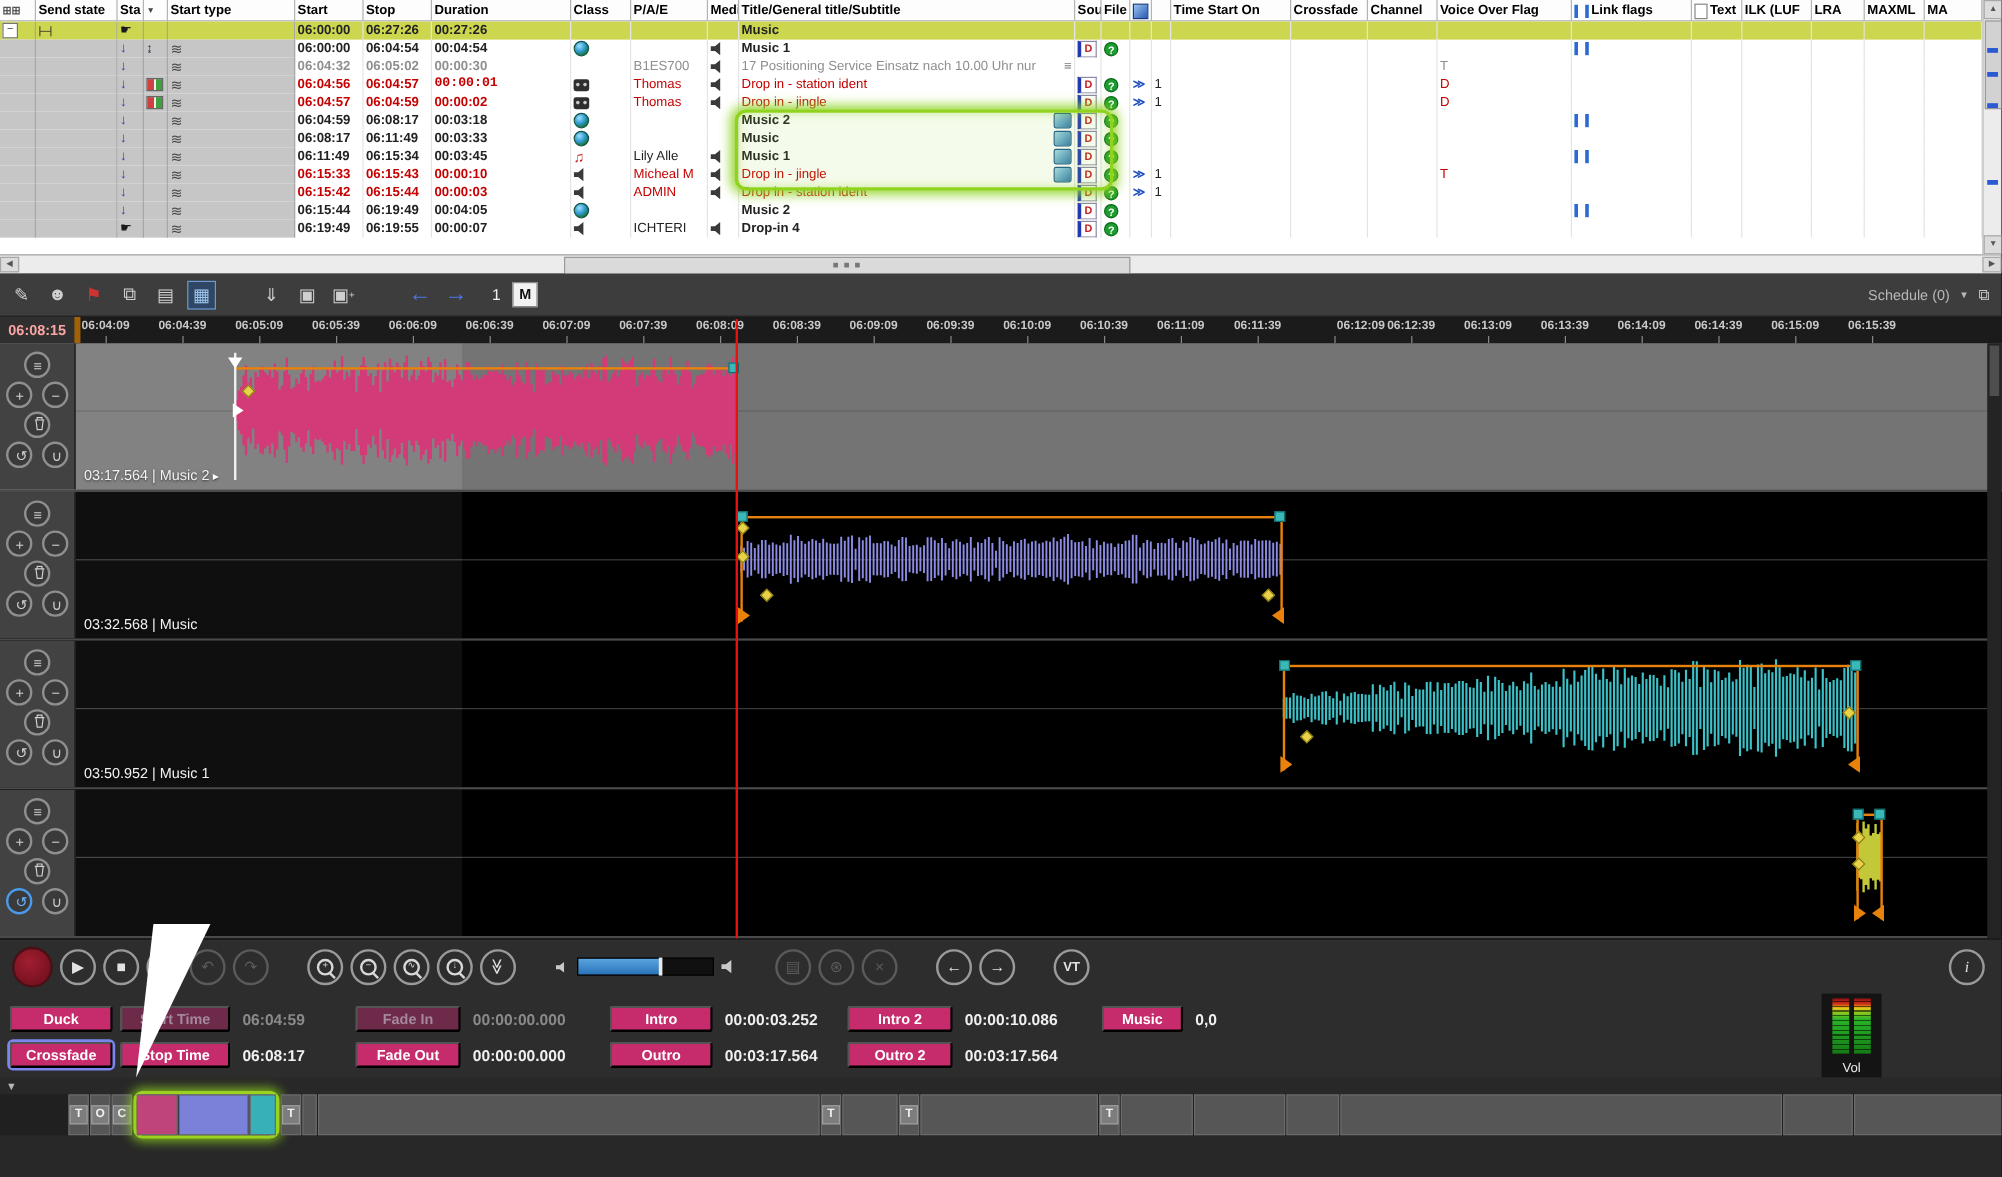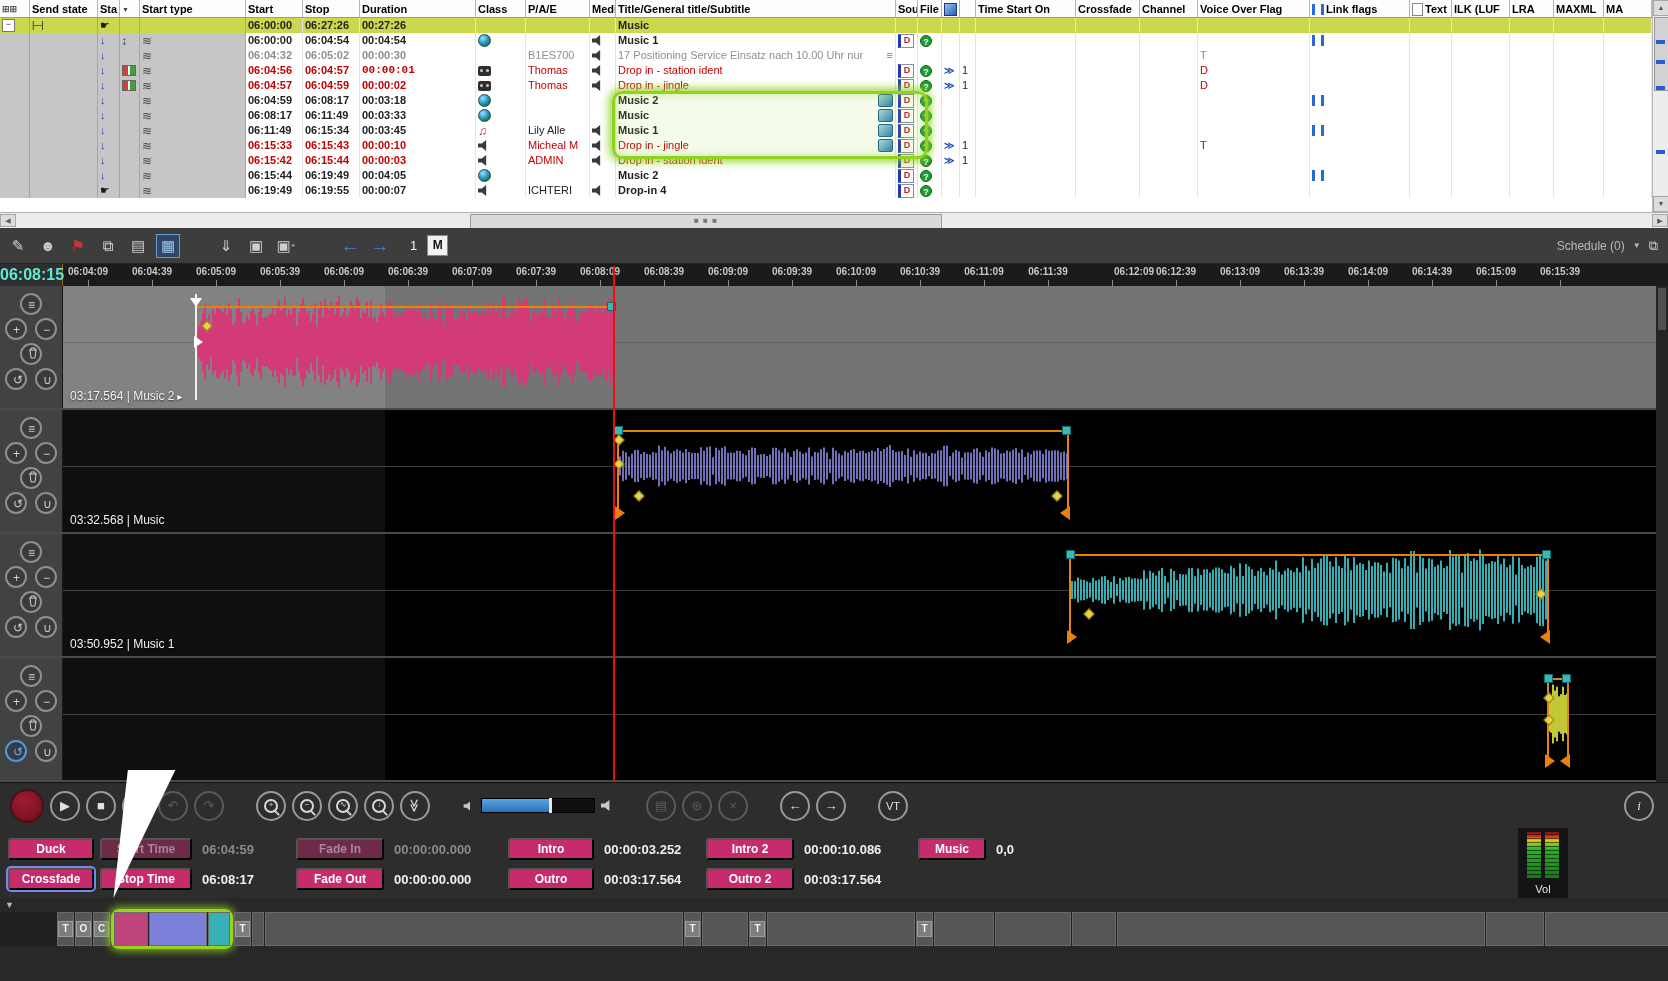--- a/index.html
+++ b/index.html
@@ -81,22 +81,22 @@
   #tb-page{color:#f0f0f0;font-size:13px;margin-left:18px;}
   #tb-mode{margin-left:10px;width:19px;height:19px;background:#f2f2f2;color:#111;font-weight:bold;font-size:12px;
     text-align:center;line-height:19px;border:1px solid #888;cursor:pointer;}
   #tb-title{position:absolute;left:0;right:0;text-align:center;color:#9f9f9f;font-size:13px;pointer-events:none;}
   #tb-right{margin-left:auto;display:flex;align-items:center;gap:8px;margin-right:10px;color:#b8b8b8;font-size:12px;}
   #tb-sched-caret{font-size:8px;color:#b8b8b8;}
   #tb-expand{color:#c8c8c8;font-size:13px;cursor:pointer;}
 
   
   #ruler{position:absolute;left:0;top:264px;width:1668px;height:22px;background:#1b1b1b;overflow:hidden;}
-  #cur-time{position:absolute;left:0;top:0;width:62px;height:22px;background:#2f2f2f;color:#5eead4;font-size:16px;
-    font-weight:bold;text-align:center;line-height:22px;border-right:1px solid #a16207;z-index:2;}
+  #cur-time{position:absolute;left:0;top:0;width:62px;height:22px;background:#2f2f2f;color:#fca5a5;font-size:12px;
+    font-weight:bold;text-align:center;line-height:22px;border-right:5px solid #a16207;z-index:2;}
   .tick{position:absolute;bottom:0;width:1px;height:6px;background:#8a8a8a;}
   .tick-label{position:absolute;top:2px;transform:translateX(-50%);font-size:10px;color:#c8c8c8;font-weight:bold;white-space:nowrap;}
 
   
   #tracks{position:absolute;left:0;top:286px;width:1668px;height:496px;background:#000;}
   .lane{position:absolute;left:0;width:1668px;height:124px;background:#000;border-bottom:2px solid #4a4a4a;box-sizing:border-box;overflow:hidden;}
   .lane.lane-sel{background:#828282;}
   .midline{position:absolute;left:63px;right:12px;top:56px;height:1px;background:#3c3c3c;}
   .lane-sel .midline{background:#6e6e6e;}
   .shade{position:absolute;top:0;bottom:0;pointer-events:none;}
@@ -1073,21 +1073,21 @@
         <div class="cap" style="left: calc(62% - 2px);"></div>
       </div>
       <div class="tbtn bare">
         <span class="spk2"></span>
       </div>
       <button class="tbtn dis gap">▤</button>
       <button class="tbtn dis">⊛</button>
       <button class="tbtn dis">×</button>
       <button class="tbtn gap">←</button>
       <button class="tbtn">→</button>
-      <button class="tbtn gap" style="font-size: 11px; font-weight: normal;">VT</button>
+      <button class="tbtn gap" style="font-size: 11px; font-weight: bold;">VT</button>
       <button class="tbtn" id="info-btn" style="font-style: italic; font-family: &quot;Liberation Serif&quot;, serif;">i</button>
     </div>
 
   <div id="params">
     <div class="prow" id="prow1" style="top:10px">
         <button class="pbtn" style="width: 86px;">Duck</button>
         <button class="pbtn off" style="width: 92px;">Start Time</button>
         <div class="pval off" style="width: 92px;">06:04:59</div>
         <button class="pbtn off" style="width: 88px;">Fade In</button>
         <div class="pval off" style="width: 112px;">00:00:00.000</div>

